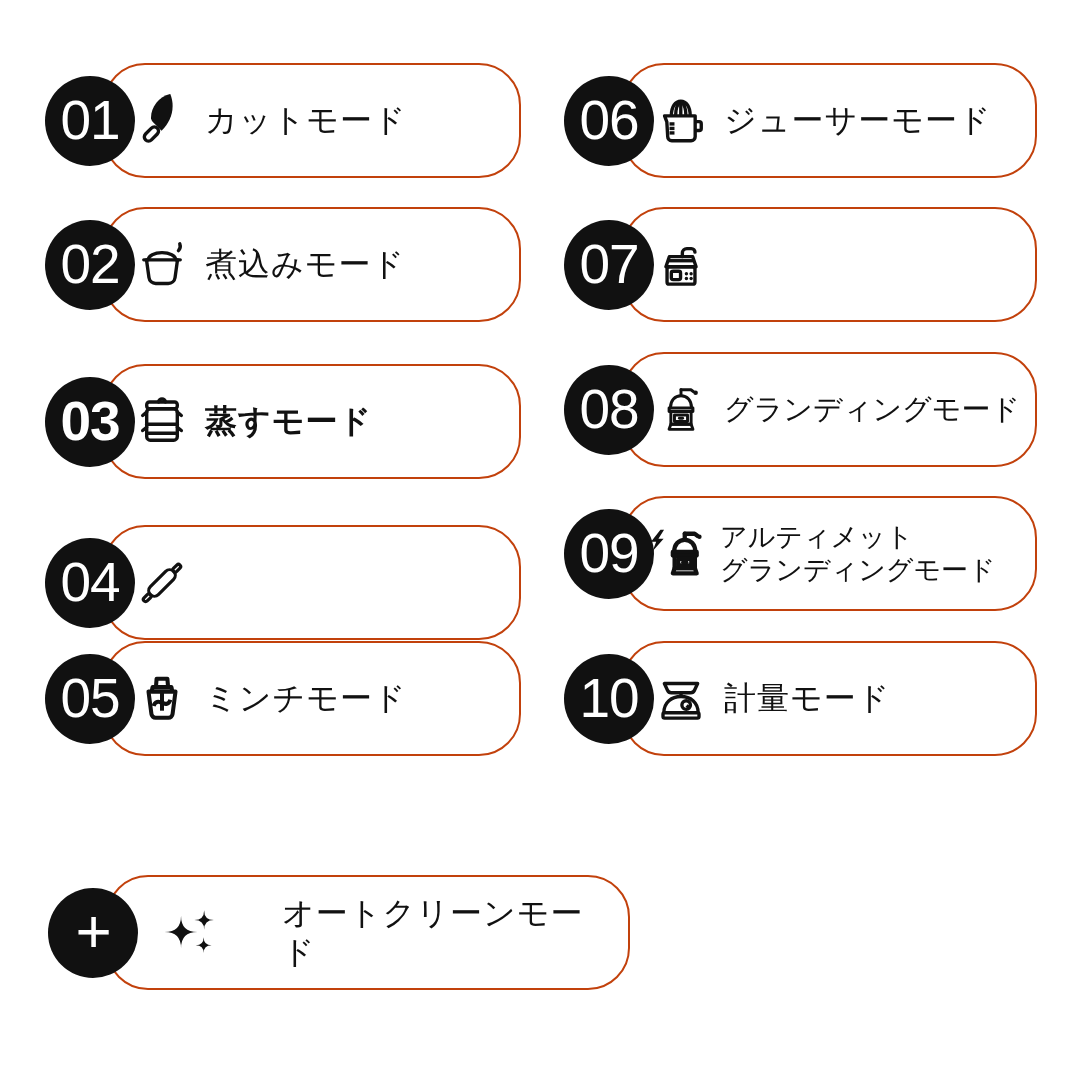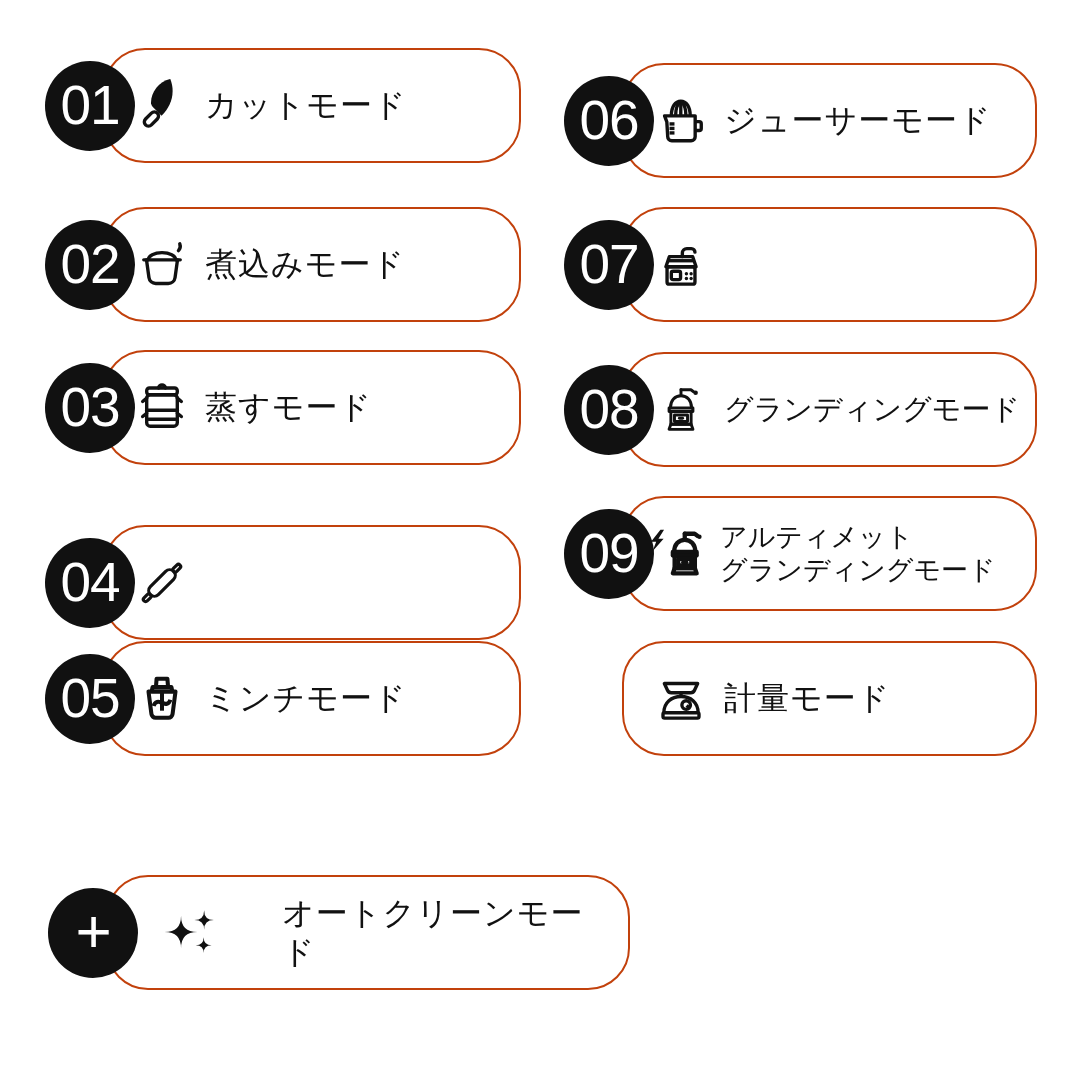--- a/index.html
+++ b/index.html
@@ -18,23 +18,23 @@
     position:absolute;left:-58px;top:50%;transform:translateY(-50%);
     width:90px;height:90px;border-radius:50%;background:#111;z-index:2;
     display:flex;align-items:center;justify-content:center;
   }
   .num{color:#fff;font-size:55px;letter-spacing:-1px;line-height:1;}
   .extra .num{font-size:62px;font-weight:300;margin-top:-4px;}
   .mode-icon{display:flex;align-items:center;margin-right:16px;flex:0 0 auto;}
   .mode-icon svg{width:54px;height:54px;display:block;}
   .label{font-size:32px;letter-spacing:1px;white-space:pre-line;line-height:1.2;}
   
-  .pos-1{left:103px;top:48px;width:418px;}
+  .pos-1{left:103px;top:63px;width:418px;}
   .pos-2{left:103px;top:207px;width:418px;}
-  .pos-3{left:103px;top:350px;width:418px;}
+  .pos-3{left:103px;top:364px;width:418px;font-weight:bold;}
   .pos-4{left:103px;top:525px;width:418px;}
   .pos-5{left:103px;top:641px;width:418px;}
   .pos-6{left:622px;top:63px;width:415px;}
   .pos-7{left:622px;top:207px;width:415px;}
   .pos-8{left:622px;top:352px;width:415px;}
   .pos-9{left:622px;top:496px;width:415px;}
   .pos-10{left:622px;top:641px;width:415px;}
   .pos-11{left:106px;top:875px;width:524px;}
   .pos-8 .label{font-size:29px;letter-spacing:0;}
   .pos-9 .pill{padding-left:20px;}
@@ -280,20 +280,23 @@
           <svg aria-hidden="true">
             <use href="#def-ultimate-grinder-icon"></use>
           </svg>
         </span>
         <span class="label">アルティメット
 グランディングモード</span>
       </div>
     </div>
 
     <div class="mode pos-10">
+      <div class="badge">
+        <span class="num">10</span>
+      </div>
       <div class="pill">
         <span class="mode-icon scale-icon">
           <svg aria-hidden="true">
             <use href="#def-scale-icon"></use>
           </svg>
         </span>
         <span class="label">計量モード</span>
       </div>
     </div>
 

